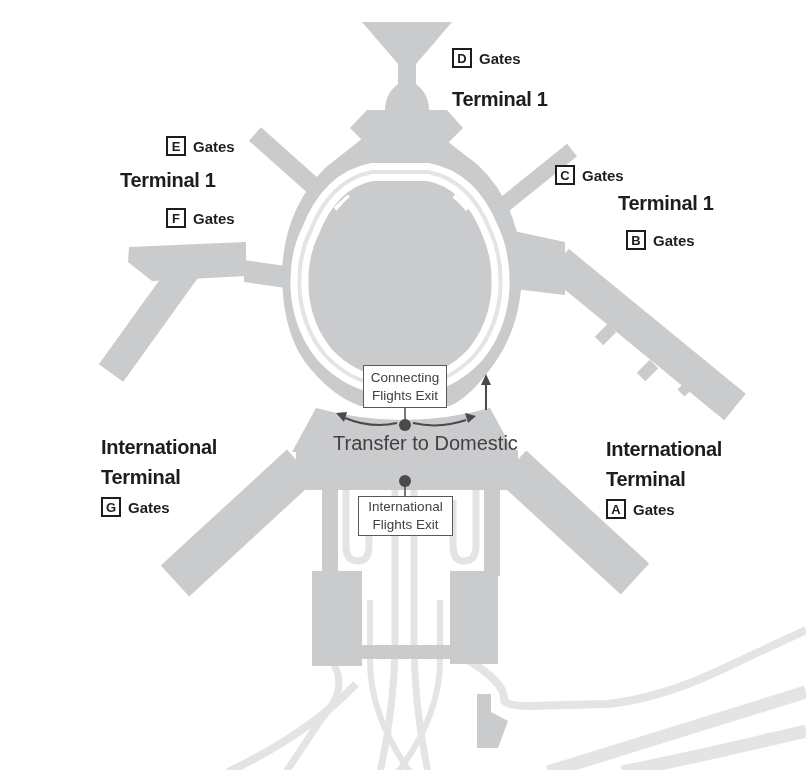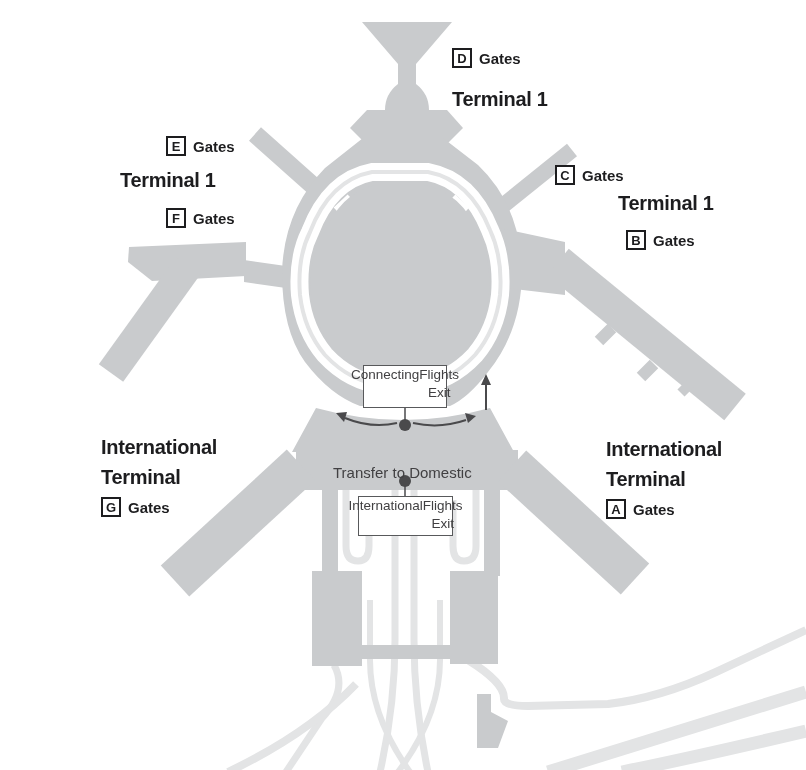--- a/index.html
+++ b/index.html
@@ -40,25 +40,25 @@
     box-sizing:border-box;width:20px;height:20px;
     border:2px solid var(--text);background:var(--background);
     display:flex;align-items:center;justify-content:center;
     font-size:13px;font-weight:bold;line-height:1;
   }
   .callout{
     box-sizing:border-box;background:var(--background);
     border:1.5px solid var(--callout_border);
     color:var(--callout_text);
     font-size:13.5px;line-height:18px;text-align:center;
-    display:flex;flex-direction:row;justify-content:center;
+    display:flex;flex-direction:column;justify-content:center;
   }
   .transfer{
-    font-size:15px;color:var(--callout_text);
-    text-align:left;white-space:nowrap;margin-top:32px;
+    font-size:20px;color:var(--callout_text);
+    text-align:right;white-space:nowrap;
   }
 </style>
 </head>
 <body>
 
 <div class="stage">
 
   <svg width="806" height="770" viewBox="0 0 806 770">
 
     <g>

